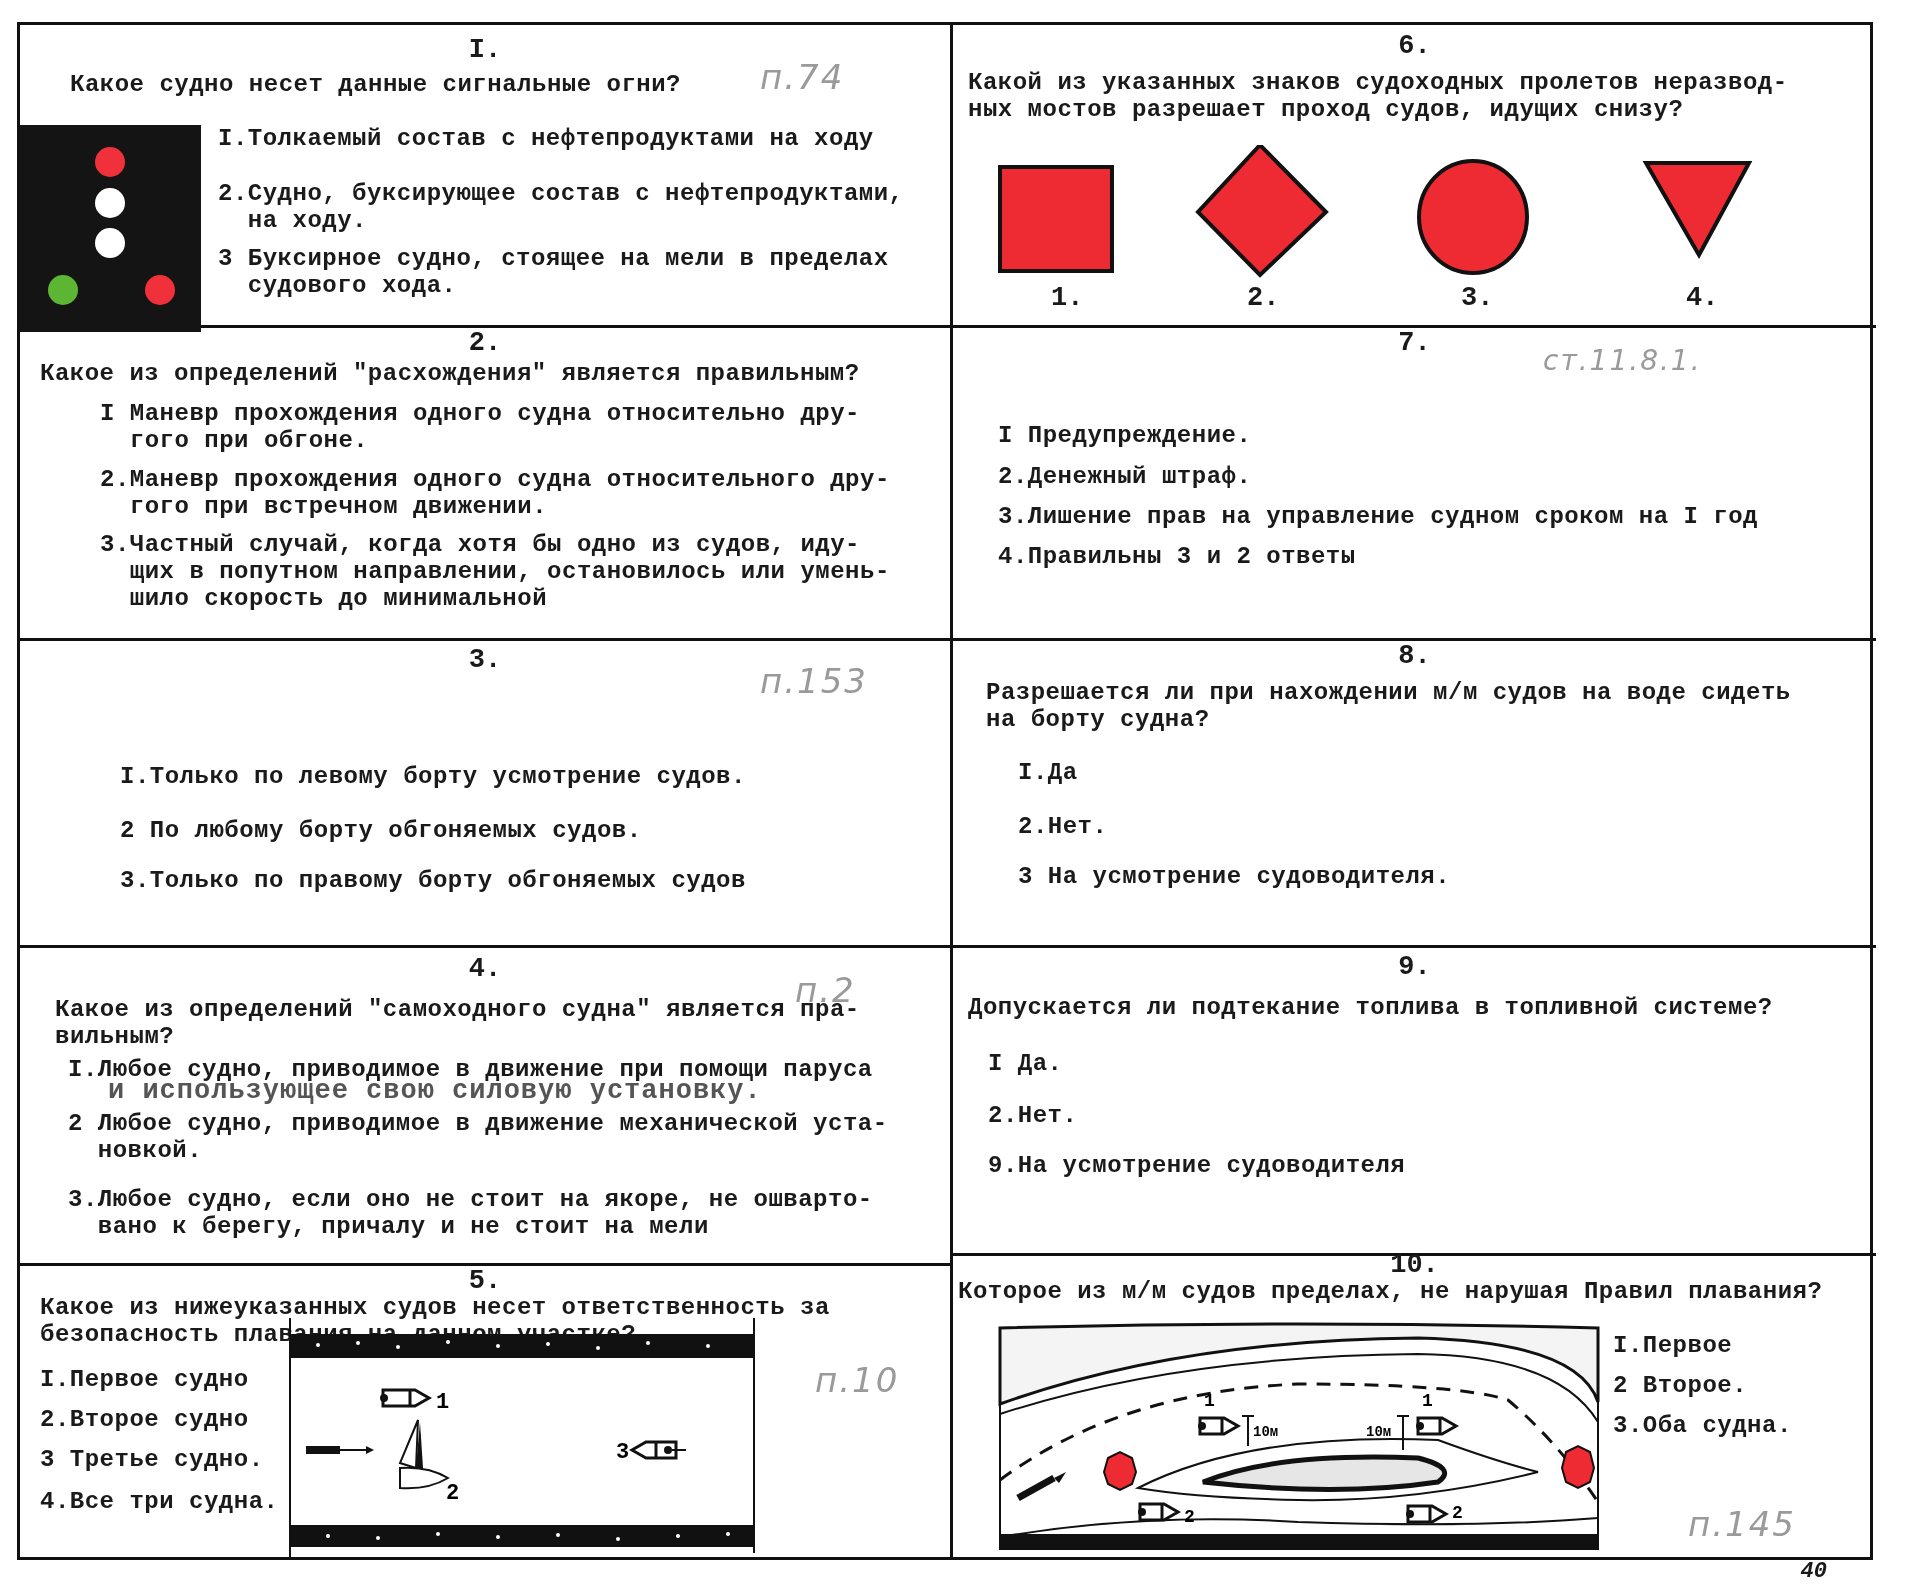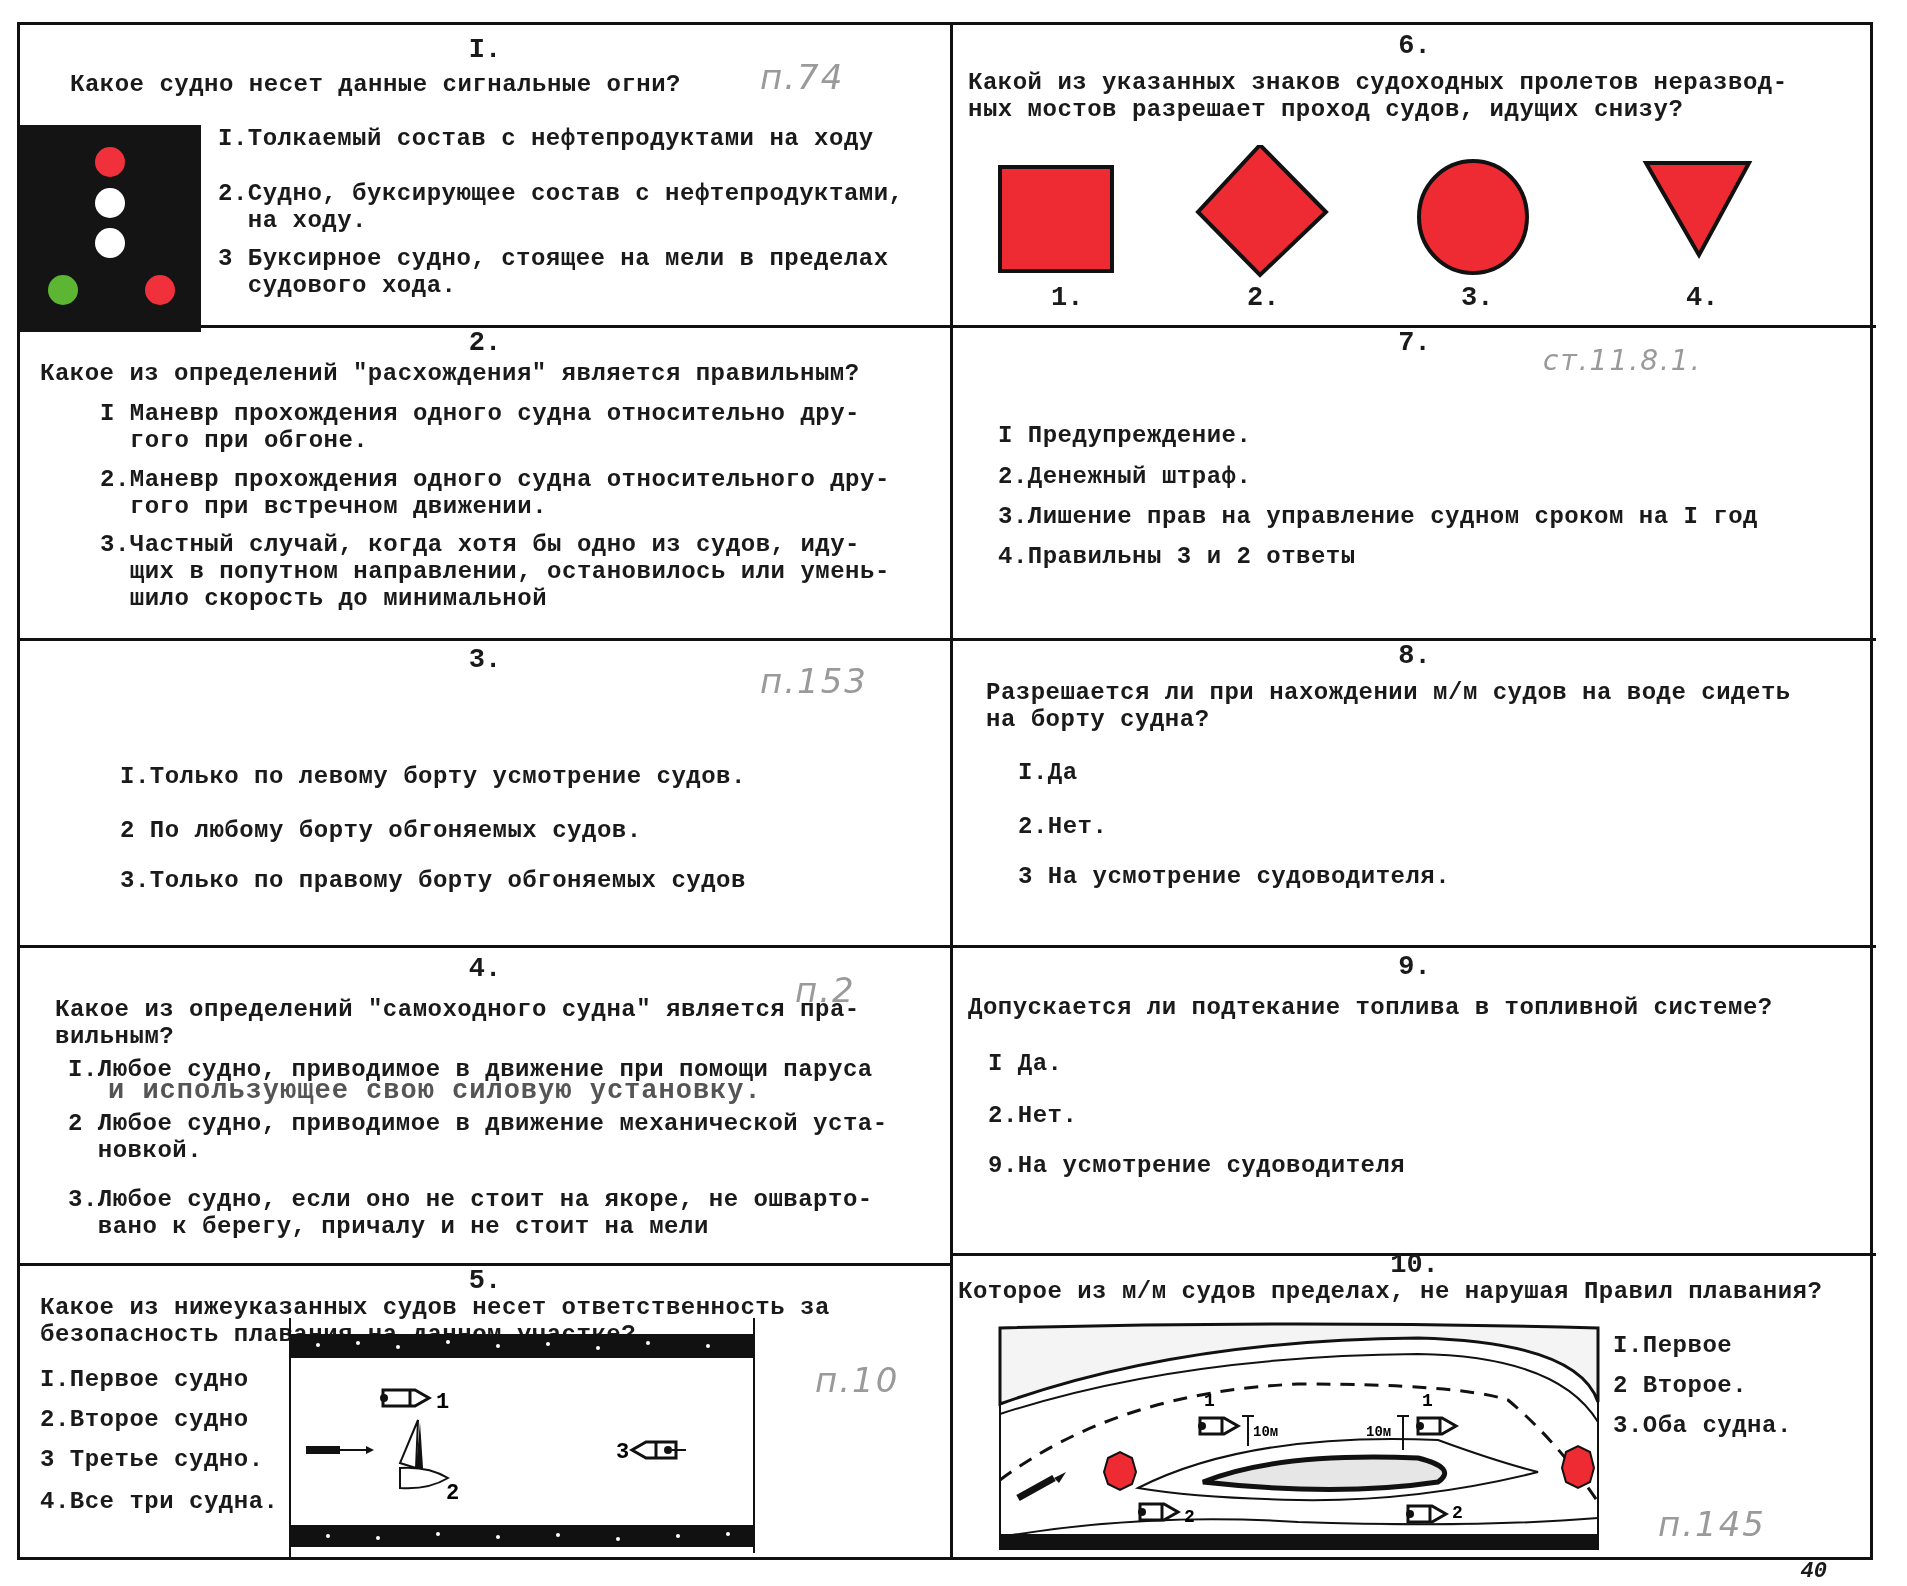--- a/index.html
+++ b/index.html
@@ -232,17 +232,17 @@
       <g>
         <path d="M410 184 h24 l14 8 l-14 8 h-24 z" fill="#fff" stroke="#111" stroke-width="3"></path>
         <line x1="432" y1="184" x2="432" y2="200" stroke="#111" stroke-width="3"></line>
           <circle cx="412" cy="192" r="4" fill="#111"></circle>
       </g>
       <text x="454" y="196" font-size="18" font-weight="bold" font-family="Liberation Mono, monospace">2</text>
     </svg>
     <div class="opt" style="left:660px;top:76px">I.Первое</div>
     <div class="opt" style="left:660px;top:116px">2 Второе.</div>
     <div class="opt" style="left:660px;top:156px">3.Оба судна.</div>
-    <div class="note" style="left:705px;top:224px">п.145</div>
+    <div class="note" style="left:735px;top:224px">п.145</div>
   </div>
 </div>
 
 <div class="pageno">40</div>
 
 </body></html>

